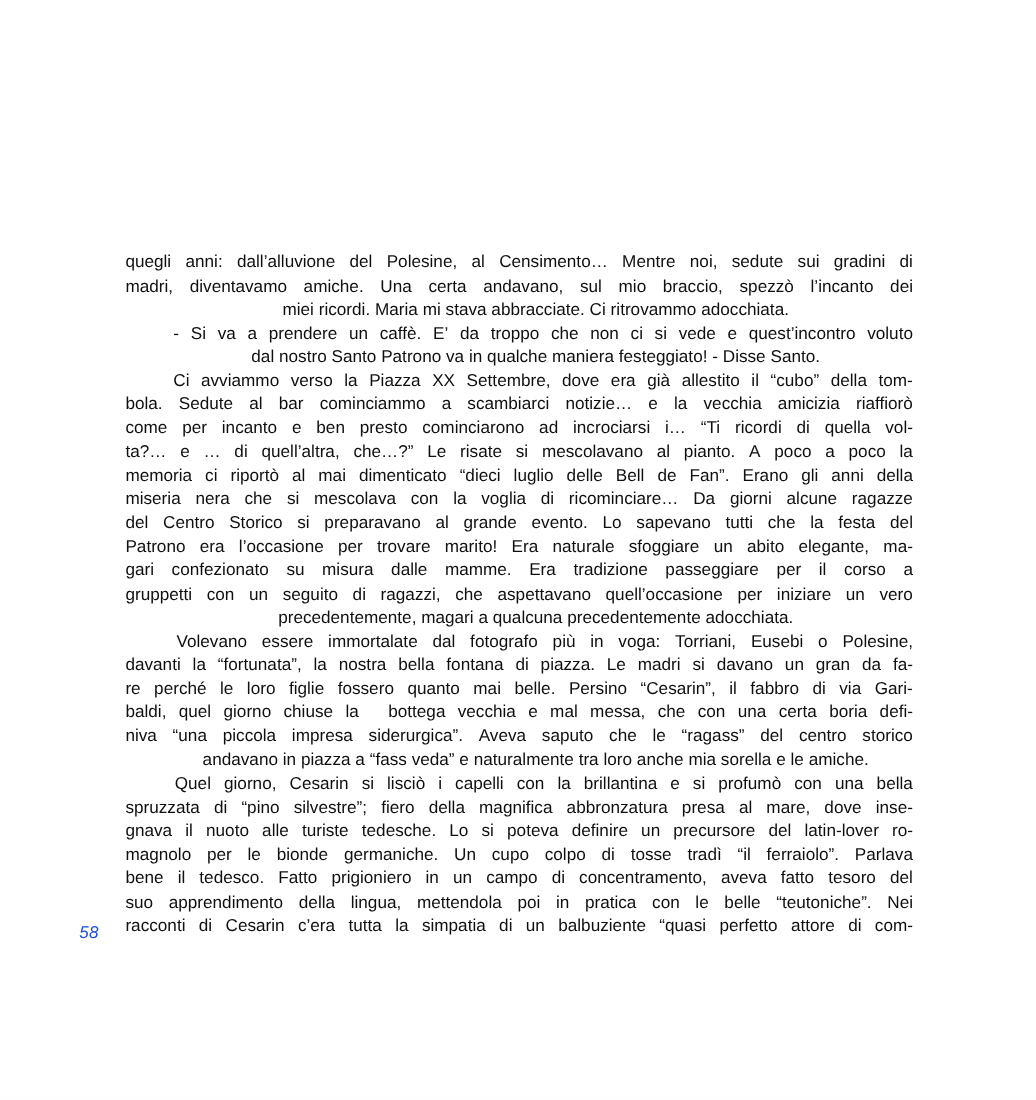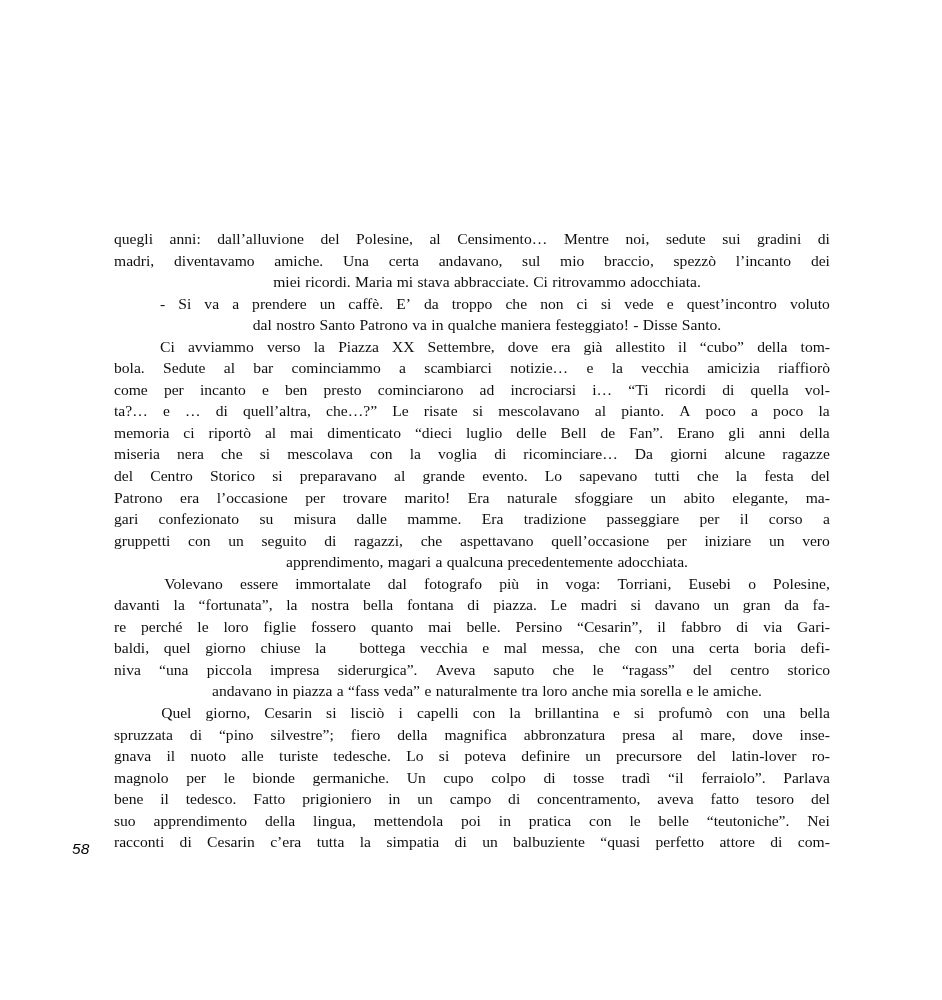--- a/index.html
+++ b/index.html
@@ -27,30 +27,29 @@
   #folio {
     position: absolute;
     left: 72px;
     top: 838px;
     width: 40px;
     text-align: left;
     font-style: italic;
     font-size: 15.5px;
     line-height: 21.5px;
     letter-spacing: 0.2px;
-    color: #000000;
+    color: #1d4ed8;
   }
 
   
   #textblock {
     position: absolute;
     left: 114px;
     top: 228px;
     width: 716px;
-    font-family: Liberation Serif, serif;
   }
 
   .para {
     margin: 0;
   }
   
   .para + .para { margin-top: 0; }
 
   
   .ln {
@@ -117,21 +116,21 @@
         <div class="ln just indent"><span class="w">Ci</span><span class="w">avviammo</span><span class="w">verso</span><span class="w">la</span><span class="w">Piazza</span><span class="w">XX</span><span class="w">Settembre,</span><span class="w">dove</span><span class="w">era</span><span class="w">già</span><span class="w">allestito</span><span class="w">il</span><span class="w">“cubo”</span><span class="w">della</span><span class="w">tom-</span></div>
         <div class="ln just"><span class="w">bola.</span><span class="w">Sedute</span><span class="w">al</span><span class="w">bar</span><span class="w">cominciammo</span><span class="w">a</span><span class="w">scambiarci</span><span class="w">notizie…</span><span class="w">e</span><span class="w">la</span><span class="w">vecchia</span><span class="w">amicizia</span><span class="w">riaffiorò</span></div>
         <div class="ln just"><span class="w">come</span><span class="w">per</span><span class="w">incanto</span><span class="w">e</span><span class="w">ben</span><span class="w">presto</span><span class="w">cominciarono</span><span class="w">ad</span><span class="w">incrociarsi</span><span class="w">i…</span><span class="w">“Ti</span><span class="w">ricordi</span><span class="w">di</span><span class="w">quella</span><span class="w">vol-</span></div>
         <div class="ln just"><span class="w">ta?…</span><span class="w">e</span><span class="w">…</span><span class="w">di</span><span class="w">quell’altra,</span><span class="w">che…?”</span><span class="w">Le</span><span class="w">risate</span><span class="w">si</span><span class="w">mescolavano</span><span class="w">al</span><span class="w">pianto.</span><span class="w">A</span><span class="w">poco</span><span class="w">a</span><span class="w">poco</span><span class="w">la</span></div>
         <div class="ln just"><span class="w">memoria</span><span class="w">ci</span><span class="w">riportò</span><span class="w">al</span><span class="w">mai</span><span class="w">dimenticato</span><span class="w">“dieci</span><span class="w">luglio</span><span class="w">delle</span><span class="w">Bell</span><span class="w">de</span><span class="w">Fan”.</span><span class="w">Erano</span><span class="w">gli</span><span class="w">anni</span><span class="w">della</span></div>
         <div class="ln just"><span class="w">miseria</span><span class="w">nera</span><span class="w">che</span><span class="w">si</span><span class="w">mescolava</span><span class="w">con</span><span class="w">la</span><span class="w">voglia</span><span class="w">di</span><span class="w">ricominciare…</span><span class="w">Da</span><span class="w">giorni</span><span class="w">alcune</span><span class="w">ragazze</span></div>
         <div class="ln just"><span class="w">del</span><span class="w">Centro</span><span class="w">Storico</span><span class="w">si</span><span class="w">preparavano</span><span class="w">al</span><span class="w">grande</span><span class="w">evento.</span><span class="w">Lo</span><span class="w">sapevano</span><span class="w">tutti</span><span class="w">che</span><span class="w">la</span><span class="w">festa</span><span class="w">del</span></div>
         <div class="ln just"><span class="w">Patrono</span><span class="w">era</span><span class="w">l’occasione</span><span class="w">per</span><span class="w">trovare</span><span class="w">marito!</span><span class="w">Era</span><span class="w">naturale</span><span class="w">sfoggiare</span><span class="w">un</span><span class="w">abito</span><span class="w">elegante,</span><span class="w">ma-</span></div>
         <div class="ln just"><span class="w">gari</span><span class="w">confezionato</span><span class="w">su</span><span class="w">misura</span><span class="w">dalle</span><span class="w">mamme.</span><span class="w">Era</span><span class="w">tradizione</span><span class="w">passeggiare</span><span class="w">per</span><span class="w">il</span><span class="w">corso</span><span class="w">a</span></div>
         <div class="ln just"><span class="w">gruppetti</span><span class="w">con</span><span class="w">un</span><span class="w">seguito</span><span class="w">di</span><span class="w">ragazzi,</span><span class="w">che</span><span class="w">aspettavano</span><span class="w">quell’occasione</span><span class="w">per</span><span class="w">iniziare</span><span class="w">un</span><span class="w">vero</span></div>
-        <div class="ln last"><span class="w">apprendimento,</span><span class="w">magari</span><span class="w">a</span><span class="w">qualcuna</span><span class="w">precedentemente</span><span class="w">adocchiata.</span></div>
+        <div class="ln last"><span class="w">precedentemente,</span><span class="w">magari</span><span class="w">a</span><span class="w">qualcuna</span><span class="w">precedentemente</span><span class="w">adocchiata.</span></div>
       </div>
       <div class="para">
         <div class="ln just indent"><span class="w">Volevano</span><span class="w">essere</span><span class="w">immortalate</span><span class="w">dal</span><span class="w">fotografo</span><span class="w">più</span><span class="w">in</span><span class="w">voga:</span><span class="w">Torriani,</span><span class="w">Eusebi</span><span class="w">o</span><span class="w">Polesine,</span></div>
         <div class="ln just"><span class="w">davanti</span><span class="w">la</span><span class="w">“fortunata”,</span><span class="w">la</span><span class="w">nostra</span><span class="w">bella</span><span class="w">fontana</span><span class="w">di</span><span class="w">piazza.</span><span class="w">Le</span><span class="w">madri</span><span class="w">si</span><span class="w">davano</span><span class="w">un</span><span class="w">gran</span><span class="w">da</span><span class="w">fa-</span></div>
         <div class="ln just"><span class="w">re</span><span class="w">perché</span><span class="w">le</span><span class="w">loro</span><span class="w">figlie</span><span class="w">fossero</span><span class="w">quanto</span><span class="w">mai</span><span class="w">belle.</span><span class="w">Persino</span><span class="w">“Cesarin”,</span><span class="w">il</span><span class="w">fabbro</span><span class="w">di</span><span class="w">via</span><span class="w">Gari-</span></div>
         <div class="ln just"><span class="w">baldi,</span><span class="w">quel</span><span class="w">giorno</span><span class="w">chiuse</span><span class="w">la</span><span class="w">&nbsp;</span><span class="w">bottega</span><span class="w">vecchia</span><span class="w">e</span><span class="w">mal</span><span class="w">messa,</span><span class="w">che</span><span class="w">con</span><span class="w">una</span><span class="w">certa</span><span class="w">boria</span><span class="w">defi-</span></div>
         <div class="ln just"><span class="w">niva</span><span class="w">“una</span><span class="w">piccola</span><span class="w">impresa</span><span class="w">siderurgica”.</span><span class="w">Aveva</span><span class="w">saputo</span><span class="w">che</span><span class="w">le</span><span class="w">“ragass”</span><span class="w">del</span><span class="w">centro</span><span class="w">storico</span></div>
         <div class="ln last"><span class="w">andavano</span><span class="w">in</span><span class="w">piazza</span><span class="w">a</span><span class="w">“fass</span><span class="w">veda”</span><span class="w">e</span><span class="w">naturalmente</span><span class="w">tra</span><span class="w">loro</span><span class="w">anche</span><span class="w">mia</span><span class="w">sorella</span><span class="w">e</span><span class="w">le</span><span class="w">amiche.</span></div>
       </div>
       <div class="para">

